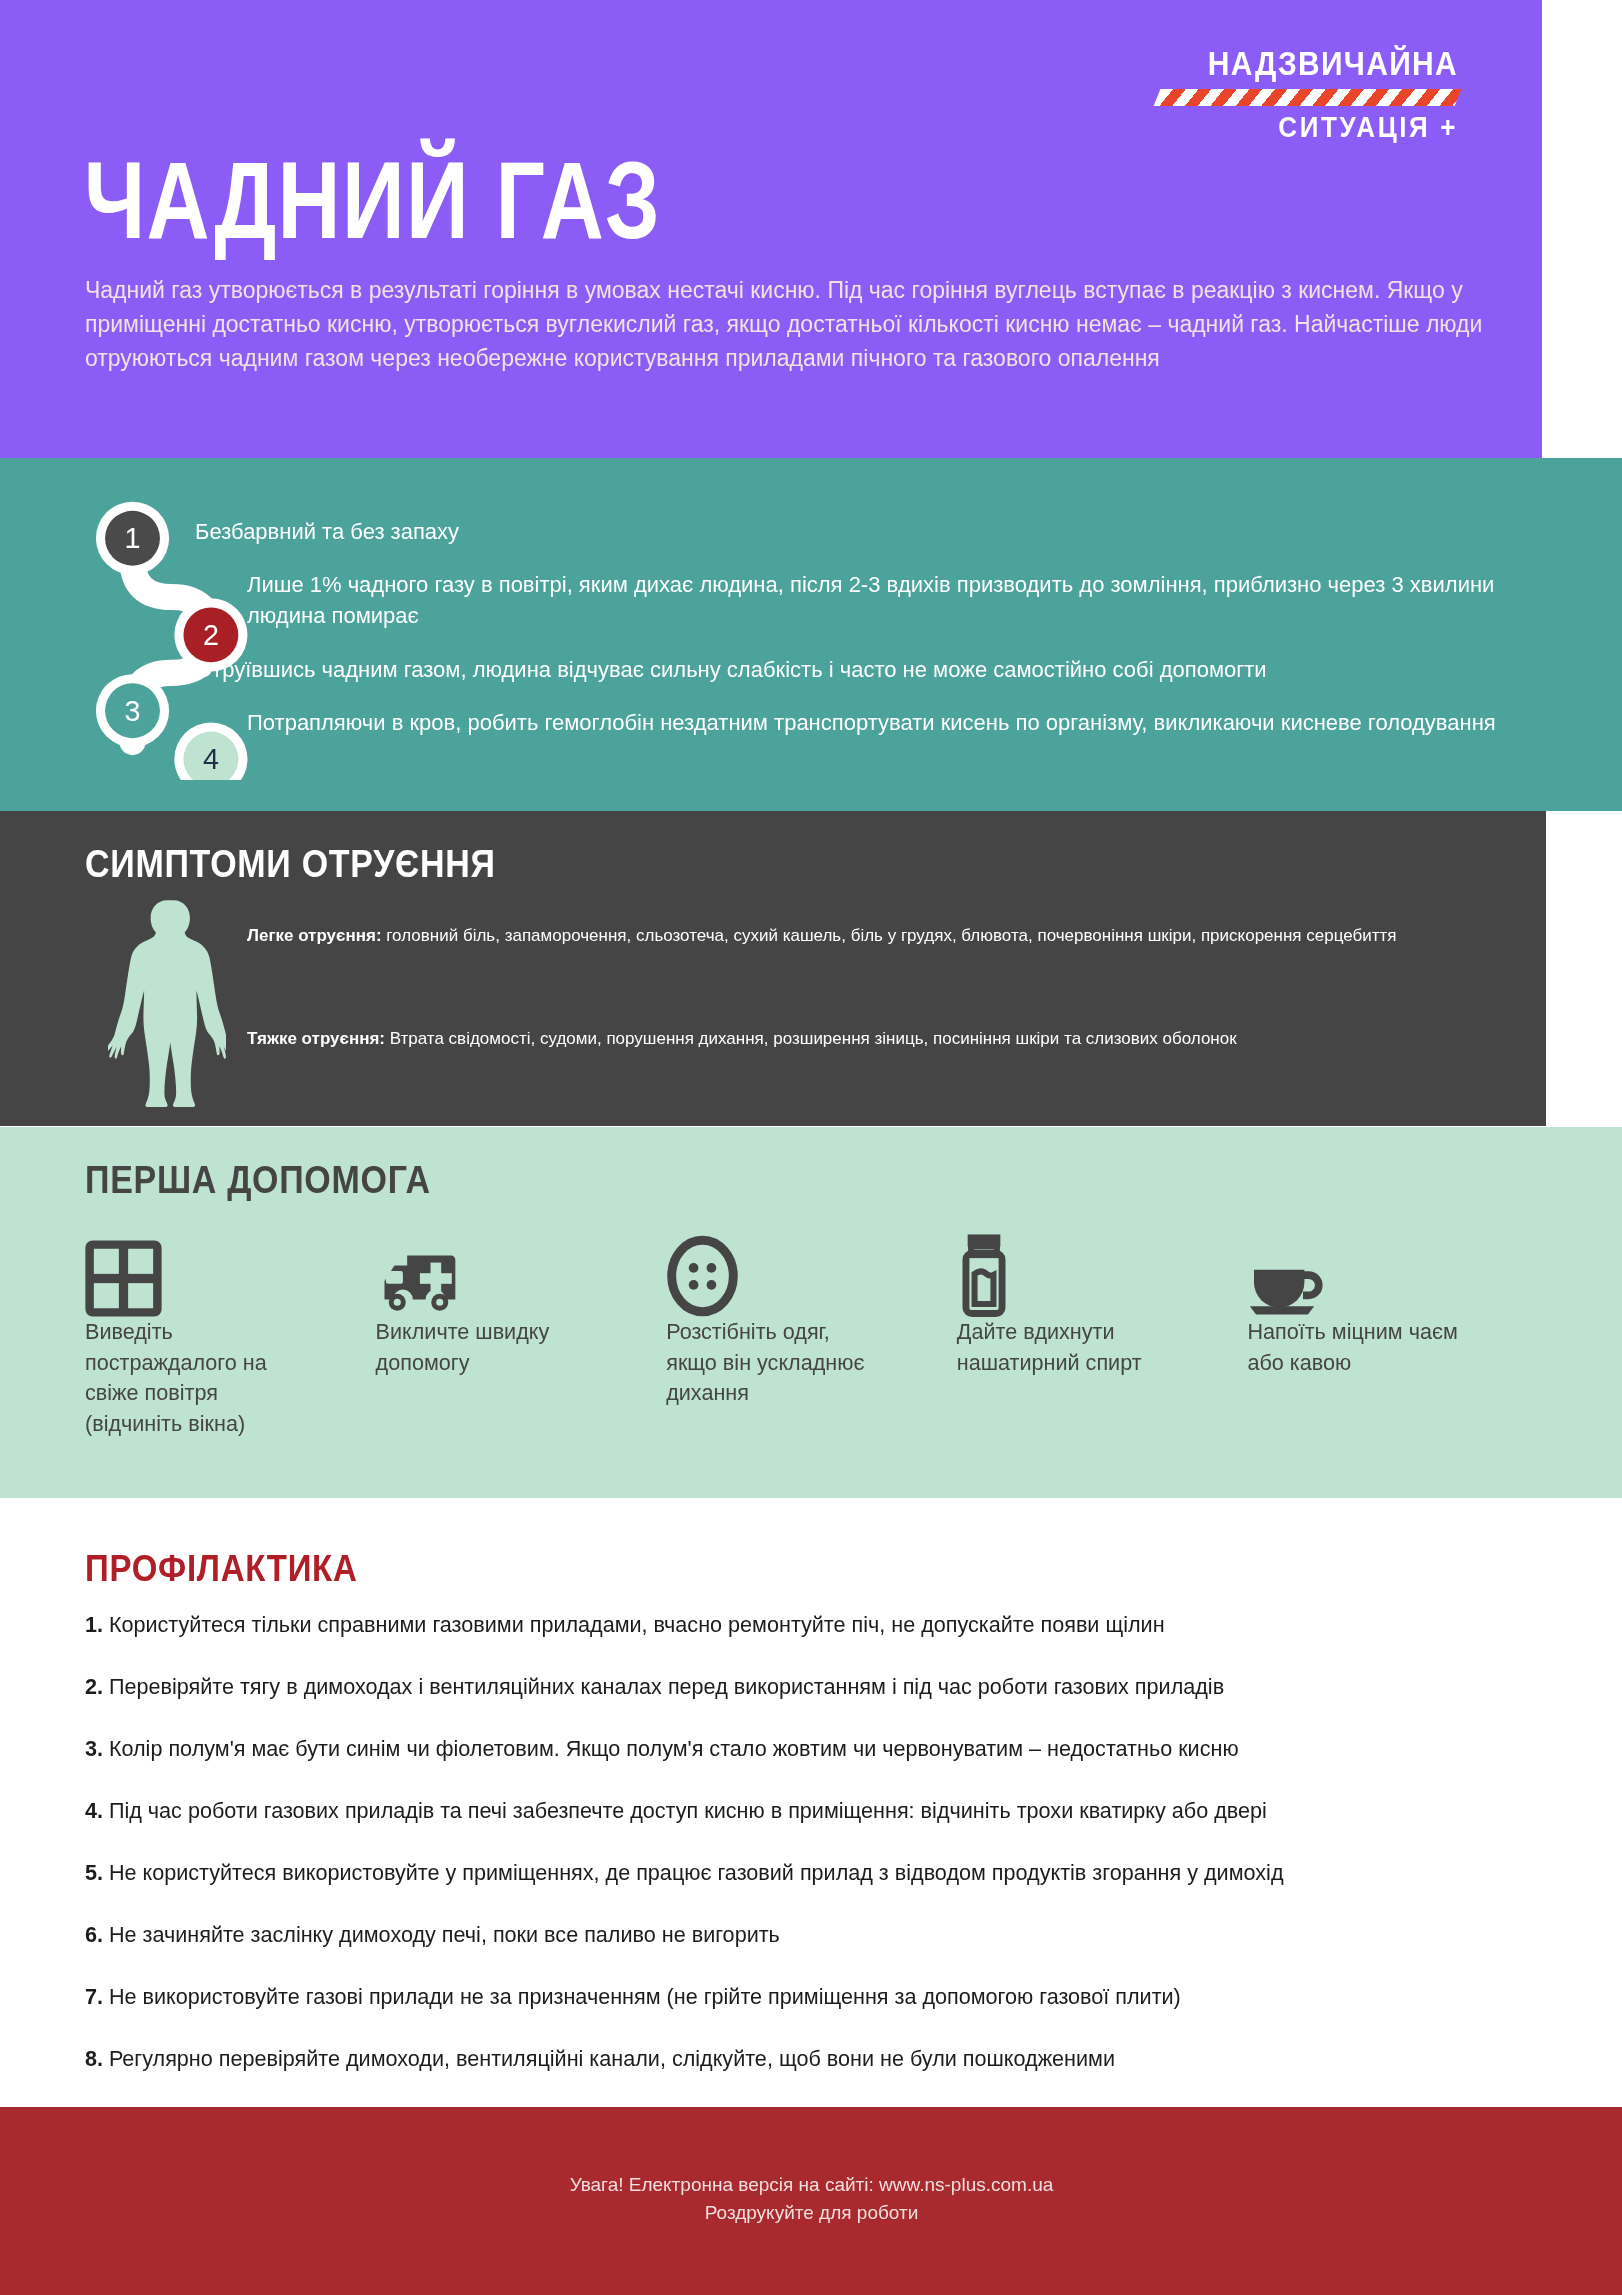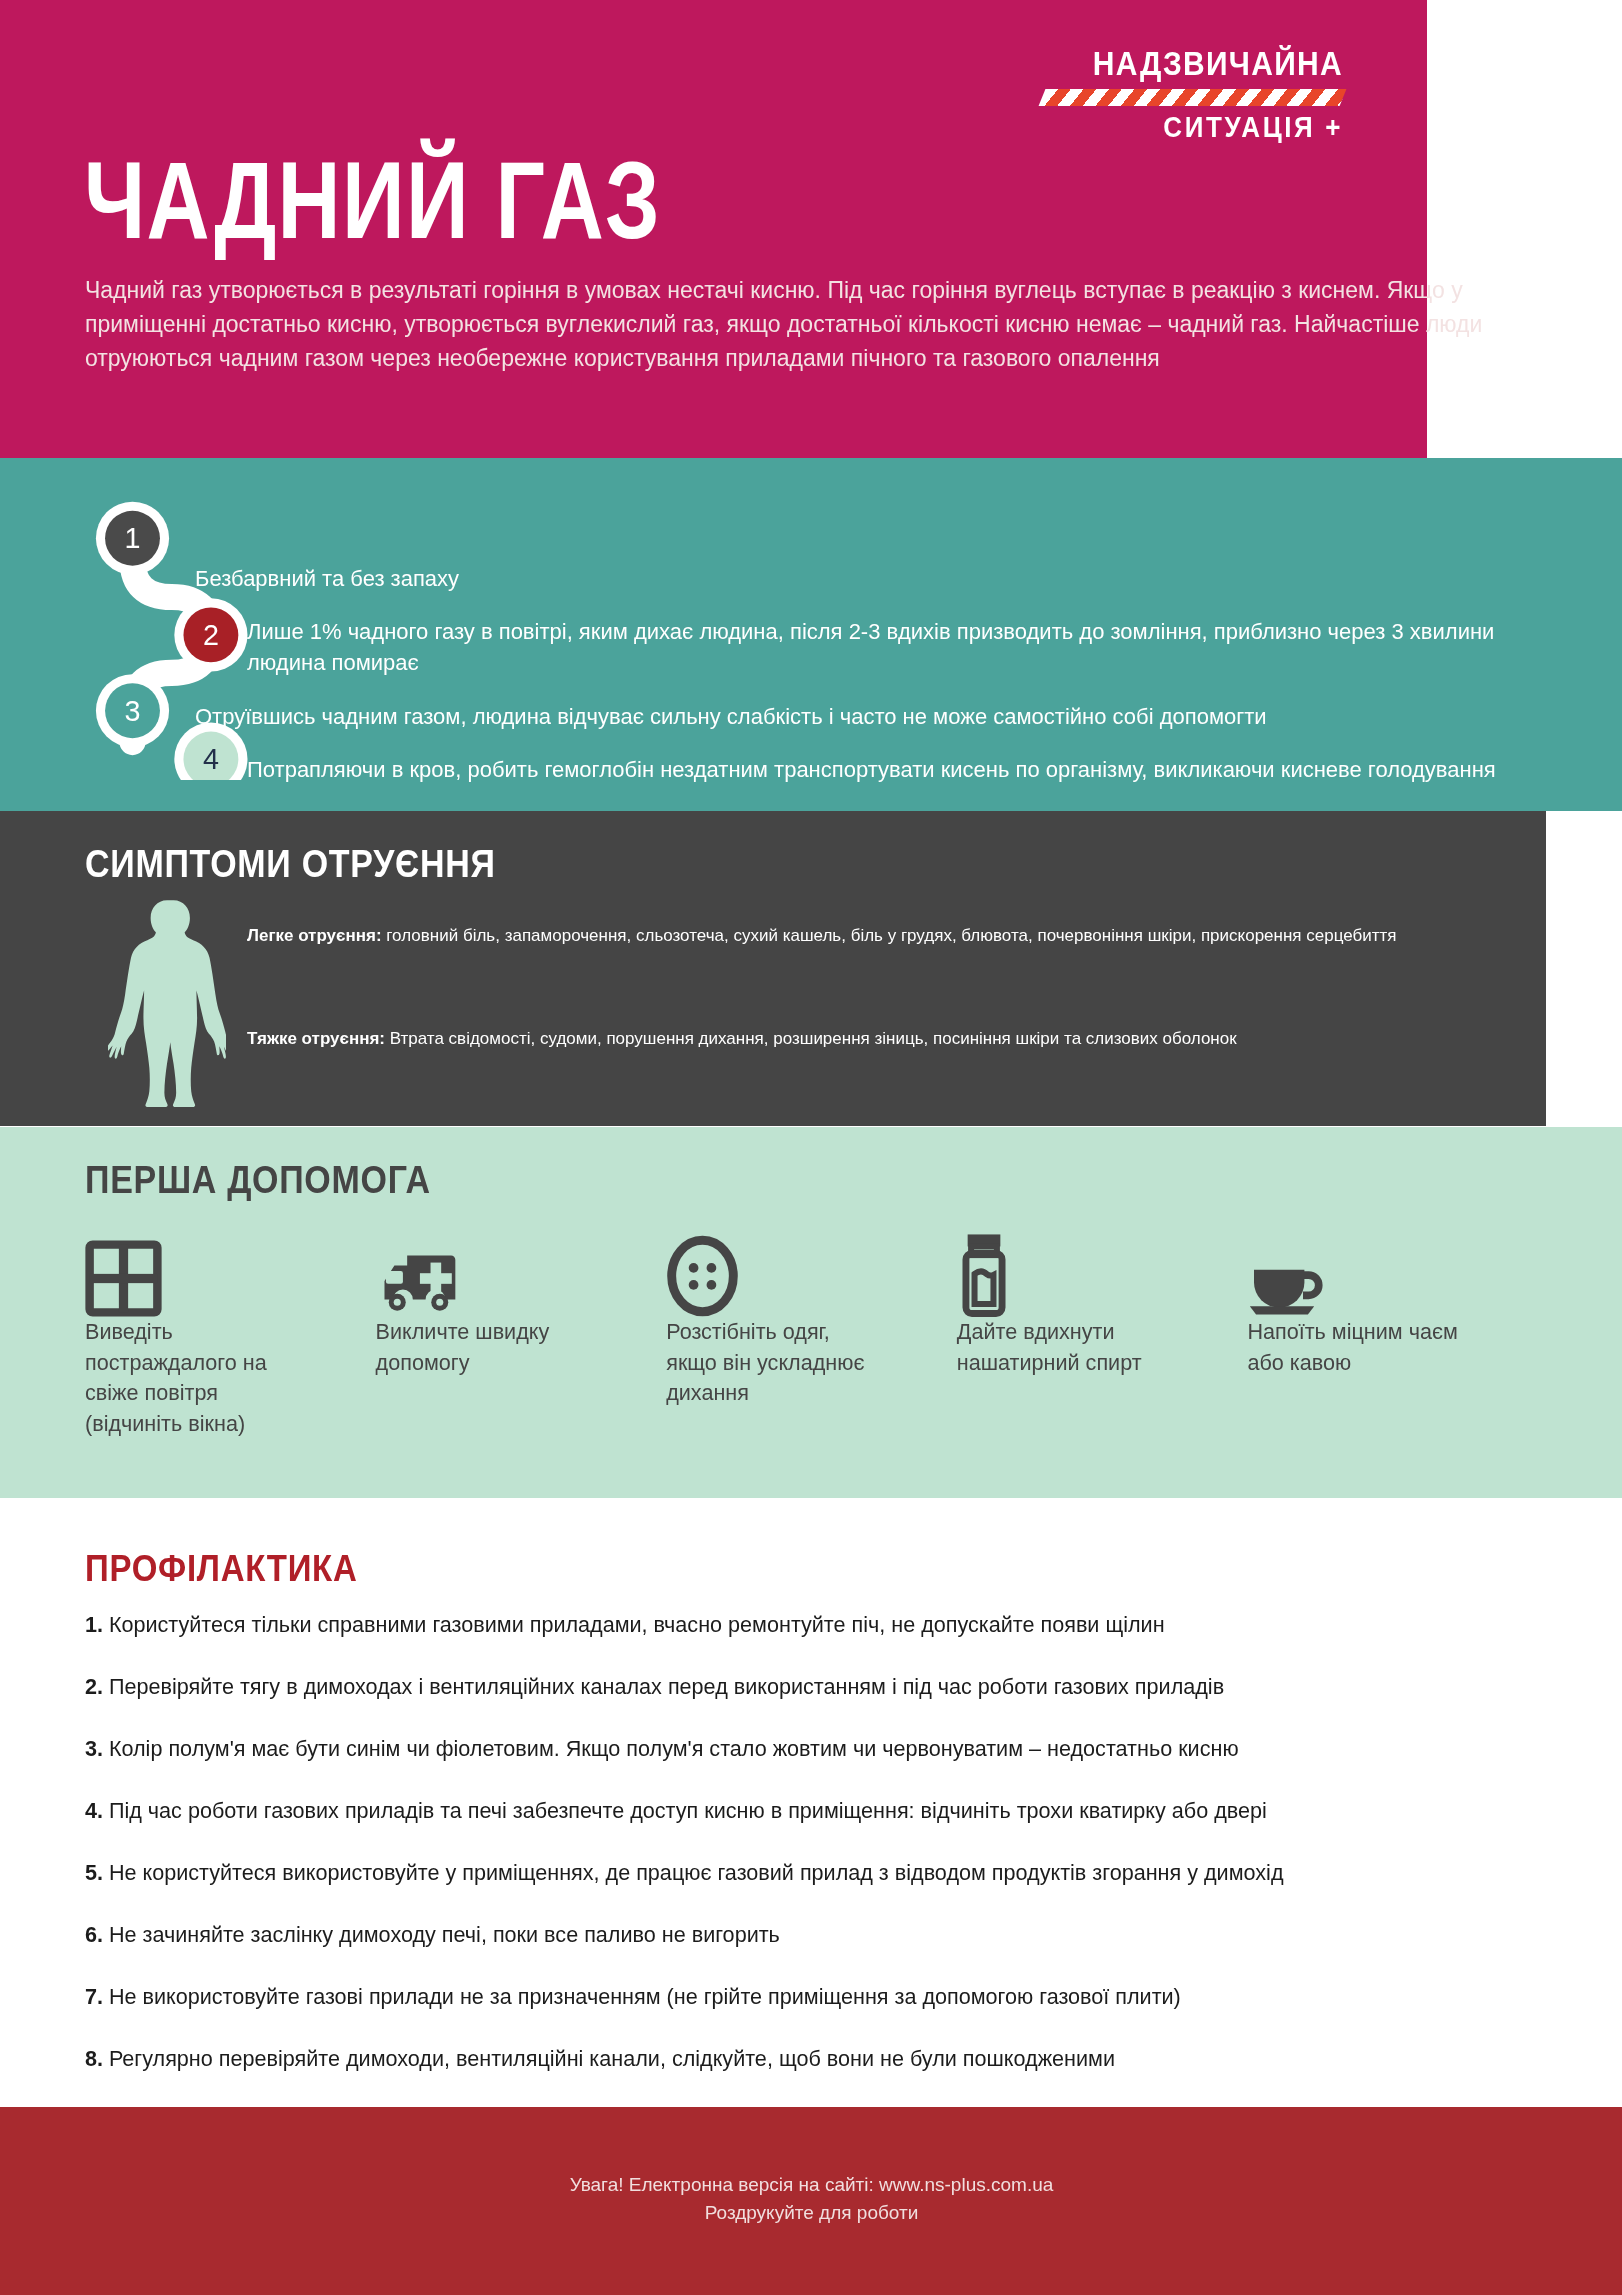--- a/index.html
+++ b/index.html
@@ -14,22 +14,22 @@
     width: 1623px;
     height: 2295px;
     overflow: hidden;
     background: #ffffff;
   }
 
   
   .header {
     position: absolute;
     left: 0; top: 0;
-    width: 1427px; height: 458px;
-    background: #be185d;
+    width: 1542px; height: 458px;
+    background: #8b5cf6;
   }
   .brand {
     position: absolute;
     right: 84px; top: 51px;
     width: 301px;
     text-align: right;
   }
   .brand-top {
     font-size: 30px;
     font-weight: 700;
@@ -86,21 +86,20 @@
     width: 1623px; height: 353px;
     background: #4ba39b;
   }
   .chain { position: absolute; left: 92px; top: 41px; }
   .facts-text-wrap { position: absolute; left: 0; top: 0; width: 100%; height: 100%; }
   .fact-text {
     position: absolute;
     color: #ffffff;
     font-size: 22px;
     line-height: 1.42;
-    margin-top: 47px;
   }
   .fact-text.f1 { left: 195px; top: 58px;  width: 1296px; }
   .fact-text.f2 { left: 247px; top: 111px; width: 1263px; }
   .fact-text.f3 { left: 195px; top: 196px; width: 1315px; }
   .fact-text.f4 { left: 247px; top: 249px; width: 1263px; }
 
   
   .symptoms {
     position: absolute;
     left: 0; top: 811px;

